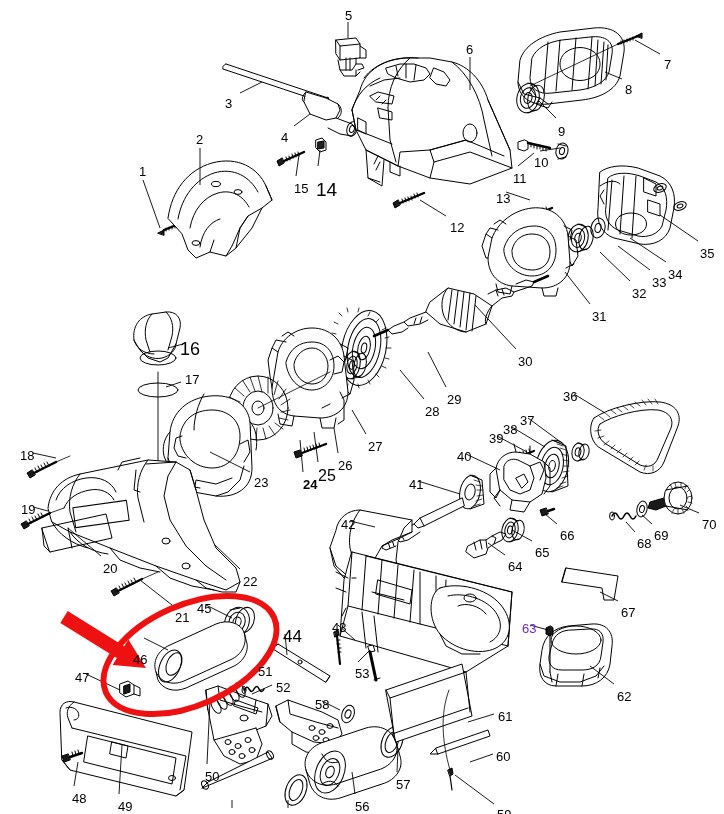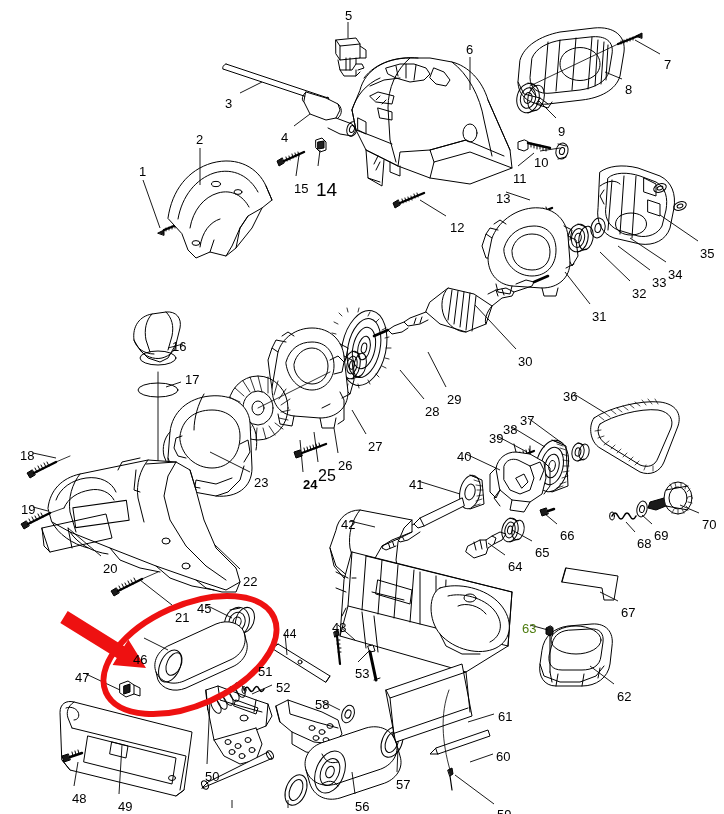--- a/index.html
+++ b/index.html
@@ -783,21 +783,21 @@
       <span class="callout" style="left: 466px; top: 43px; font-size: 13px; color: rgb(0, 0, 0);">6</span>
       <span class="callout" style="left: 664px; top: 58px; font-size: 13px; color: rgb(0, 0, 0);">7</span>
       <span class="callout" style="left: 625px; top: 83px; font-size: 13px; color: rgb(0, 0, 0);">8</span>
       <span class="callout" style="left: 558px; top: 125px; font-size: 13px; color: rgb(0, 0, 0);">9</span>
       <span class="callout" style="left: 534px; top: 156px; font-size: 13px; color: rgb(0, 0, 0);">10</span>
       <span class="callout" style="left: 513px; top: 172px; font-size: 13px; color: rgb(0, 0, 0);">11</span>
       <span class="callout" style="left: 450px; top: 221px; font-size: 13px; color: rgb(0, 0, 0);">12</span>
       <span class="callout" style="left: 496px; top: 192px; font-size: 13px; color: rgb(0, 0, 0);">13</span>
       <span class="callout" style="left: 316px; top: 180px; font-size: 19px; color: rgb(0, 0, 0);">14</span>
       <span class="callout" style="left: 294px; top: 182px; font-size: 13px; color: rgb(0, 0, 0);">15</span>
-      <span class="callout" style="left: 172px; top: 340px; font-size: 13px; color: rgb(0, 0, 0);">16</span>
+      <span class="callout" style="left: 180px; top: 340px; font-size: 18px; color: rgb(0, 0, 0);">16</span>
       <span class="callout" style="left: 185px; top: 373px; font-size: 13px; color: rgb(0, 0, 0);">17</span>
       <span class="callout" style="left: 20px; top: 449px; font-size: 13px; color: rgb(0, 0, 0);">18</span>
       <span class="callout" style="left: 21px; top: 503px; font-size: 13px; color: rgb(0, 0, 0);">19</span>
       <span class="callout" style="left: 103px; top: 562px; font-size: 13px; color: rgb(0, 0, 0);">20</span>
       <span class="callout" style="left: 175px; top: 611px; font-size: 13px; color: rgb(0, 0, 0);">21</span>
       <span class="callout" style="left: 243px; top: 575px; font-size: 13px; color: rgb(0, 0, 0);">22</span>
       <span class="callout" style="left: 254px; top: 476px; font-size: 13px; color: rgb(0, 0, 0); text-align: center;">23</span>
       <span class="callout" style="left: 303px; top: 478px; font-size: 13px; color: rgb(0, 0, 0); font-weight: bold;">24</span>
       <span class="callout" style="left: 318px; top: 468px; font-size: 16px; color: rgb(0, 0, 0);">25</span>
       <span class="callout" style="left: 338px; top: 459px; font-size: 13px; color: rgb(0, 0, 0);">26</span>
@@ -811,37 +811,37 @@
       <span class="callout" style="left: 668px; top: 268px; font-size: 13px; color: rgb(0, 0, 0);">34</span>
       <span class="callout" style="left: 700px; top: 247px; font-size: 13px; color: rgb(0, 0, 0);">35</span>
       <span class="callout" style="left: 563px; top: 390px; font-size: 13px; color: rgb(0, 0, 0);">36</span>
       <span class="callout" style="left: 520px; top: 414px; font-size: 13px; color: rgb(0, 0, 0);">37</span>
       <span class="callout" style="left: 503px; top: 423px; font-size: 13px; color: rgb(0, 0, 0);">38</span>
       <span class="callout" style="left: 489px; top: 432px; font-size: 13px; color: rgb(0, 0, 0);">39</span>
       <span class="callout" style="left: 457px; top: 450px; font-size: 13px; color: rgb(0, 0, 0);">40</span>
       <span class="callout" style="left: 409px; top: 478px; font-size: 13px; color: rgb(0, 0, 0);">41</span>
       <span class="callout" style="left: 341px; top: 518px; font-size: 13px; color: rgb(0, 0, 0);">42</span>
       <span class="callout" style="left: 332px; top: 621px; font-size: 13px; color: rgb(0, 0, 0);">43</span>
-      <span class="callout" style="left: 283px; top: 628px; font-size: 12px; color: rgb(0, 0, 0); text-align: center;">44</span>
+      <span class="callout" style="left: 283px; top: 628px; font-size: 17px; color: rgb(0, 0, 0); text-align: center;">44</span>
       <span class="callout" style="left: 197px; top: 602px; font-size: 13px; color: rgb(0, 0, 0);">45</span>
       <span class="callout" style="left: 133px; top: 635px; font-size: 13px; color: rgb(0, 0, 0); margin-top: 18px;">46</span>
       <span class="callout" style="left: 75px; top: 671px; font-size: 13px; color: rgb(0, 0, 0);">47</span>
       <span class="callout" style="left: 72px; top: 792px; font-size: 13px; color: rgb(0, 0, 0);">48</span>
       <span class="callout" style="left: 118px; top: 800px; font-size: 13px; color: rgb(0, 0, 0);">49</span>
       <span class="callout" style="left: 205px; top: 770px; font-size: 13px; color: rgb(0, 0, 0);">50</span>
       <span class="callout" style="left: 258px; top: 665px; font-size: 13px; color: rgb(0, 0, 0);">51</span>
       <span class="callout" style="left: 276px; top: 681px; font-size: 13px; color: rgb(0, 0, 0);">52</span>
       <span class="callout" style="left: 355px; top: 667px; font-size: 13px; color: rgb(0, 0, 0);">53</span>
       <span class="callout" style="left: 355px; top: 800px; font-size: 13px; color: rgb(0, 0, 0);">56</span>
       <span class="callout" style="left: 396px; top: 778px; font-size: 13px; color: rgb(0, 0, 0);">57</span>
       <span class="callout" style="left: 315px; top: 698px; font-size: 13px; color: rgb(0, 0, 0);">58</span>
       <span class="callout" style="left: 496px; top: 750px; font-size: 13px; color: rgb(0, 0, 0);">60</span>
       <span class="callout" style="left: 498px; top: 710px; font-size: 13px; color: rgb(0, 0, 0);">61</span>
       <span class="callout" style="left: 617px; top: 690px; font-size: 13px; color: rgb(0, 0, 0);">62</span>
-      <span class="callout" style="left: 522px; top: 622px; font-size: 13px; color: #4d7c0f;">63</span>
+      <span class="callout" style="left: 522px; top: 622px; font-size: 13px; color: #6d28d9;">63</span>
       <span class="callout" style="left: 508px; top: 560px; font-size: 13px; color: rgb(0, 0, 0);">64</span>
       <span class="callout" style="left: 535px; top: 546px; font-size: 13px; color: rgb(0, 0, 0);">65</span>
       <span class="callout" style="left: 560px; top: 529px; font-size: 13px; color: rgb(0, 0, 0);">66</span>
       <span class="callout" style="left: 621px; top: 606px; font-size: 13px; color: rgb(0, 0, 0);">67</span>
       <span class="callout" style="left: 637px; top: 537px; font-size: 13px; color: rgb(0, 0, 0);">68</span>
       <span class="callout" style="left: 654px; top: 529px; font-size: 13px; color: rgb(0, 0, 0);">69</span>
       <span class="callout" style="left: 702px; top: 518px; font-size: 13px; color: rgb(0, 0, 0);">70</span>
       <span class="callout" style="left: 232px; top: 812px; font-size: 13px; color: rgb(0, 0, 0);">54</span>
       <span class="callout" style="left: 288px; top: 812px; font-size: 13px; color: rgb(0, 0, 0);">55</span>
       <span class="callout" style="left: 497px; top: 808px; font-size: 13px; color: rgb(0, 0, 0);">59</span>

